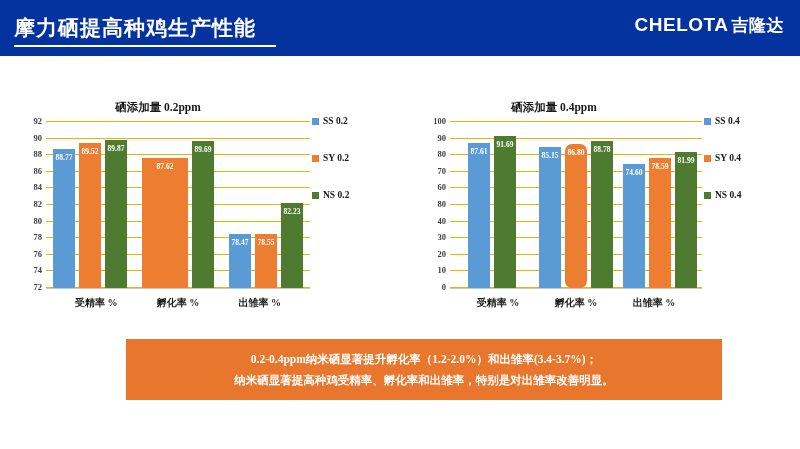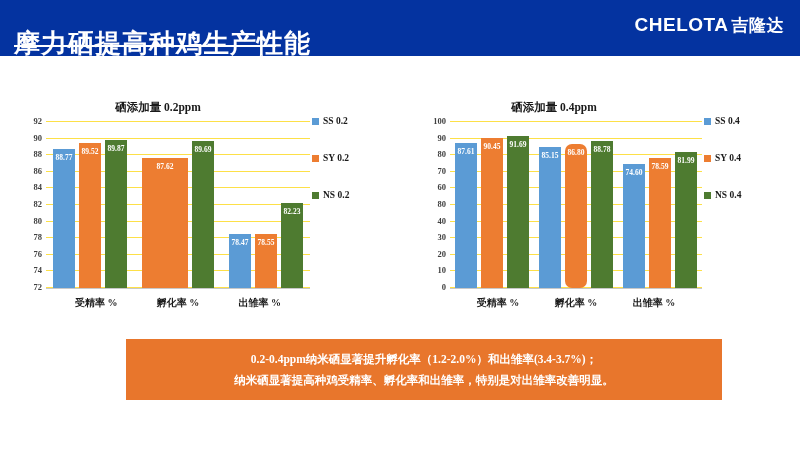--- a/index.html
+++ b/index.html
@@ -7,23 +7,23 @@
     width:800px;height:449px;background:#ffffff;overflow:hidden;
     font-family:"Liberation Serif", serif;
     position:relative;
   }
   
   .header{
     position:absolute;left:0;top:0;width:800px;height:56px;
     background:#0433A0;
   }
   .header-title{
-    position:absolute;left:14px;top:26px;
+    position:absolute;left:14px;top:14px;
     font-family:"Liberation Sans", sans-serif;
-    font-weight:bold;font-size:26px;color:#ffffff;letter-spacing:1px;
+    font-weight:bold;font-size:21px;color:#ffffff;letter-spacing:1px;
     white-space:nowrap;
   }
   .header-underline{
     position:absolute;left:14px;top:45px;width:262px;height:2px;
     background:#ffffff;
   }
   .brand{
     position:absolute;right:16px;top:14px;
     font-family:"Liberation Sans", sans-serif;
     font-weight:bold;font-size:19px;color:#ffffff;letter-spacing:.5px;
@@ -41,21 +41,21 @@
   .chart-title{
     position:absolute;left:0;right:96px;top:0;text-align:center;
     font-weight:bold;font-size:11.5px;color:#1a1a1a;white-space:nowrap;
   }
   .plot{
     position:absolute;left:40px;top:22px;right:96px;bottom:26px;
     border-bottom:1px solid #c8c8c8;
   }
   .chart-right .plot{left:44px;}
   .gridline{
-    position:absolute;left:0;right:0;height:1px;background:#fde047;
+    position:absolute;left:0;right:0;height:1px;background:#eab308;
   }
   .ytick{
     position:absolute;right:calc(100% + 4px);
     transform:translateY(-50%);
     font-size:8.5px;color:#404040;font-weight:bold;white-space:nowrap;
   }
   .groups{
     position:absolute;left:0;right:0;top:0;bottom:0;
     display:flex;align-items:flex-end;justify-content:space-around;
   }
@@ -242,23 +242,20 @@
         <div class="ytick">10</div>
       </div>
       <div class="gridline" style="bottom: 0%;">
         <div class="ytick">0</div>
       </div>
       <div class="groups">
         <div class="group">
           <div class="bar c0" style="height: 87.61%;">
             <div class="bar-label">87.61</div>
           </div>
-          <div class="bar c1" style="height: 90.45%;">
-            <div class="bar-label">90.45</div>
-          </div>
           <div class="bar c2" style="height: 91.69%; margin-top: 20px;">
             <div class="bar-label">91.69</div>
           </div>
         </div>
         <div class="group">
           <div class="bar c0" style="height: 85.15%;">
             <div class="bar-label">85.15</div>
           </div>
           <div class="bar c1" style="height: 86.8%; border-radius: 7px;">
             <div class="bar-label">86.80</div>

